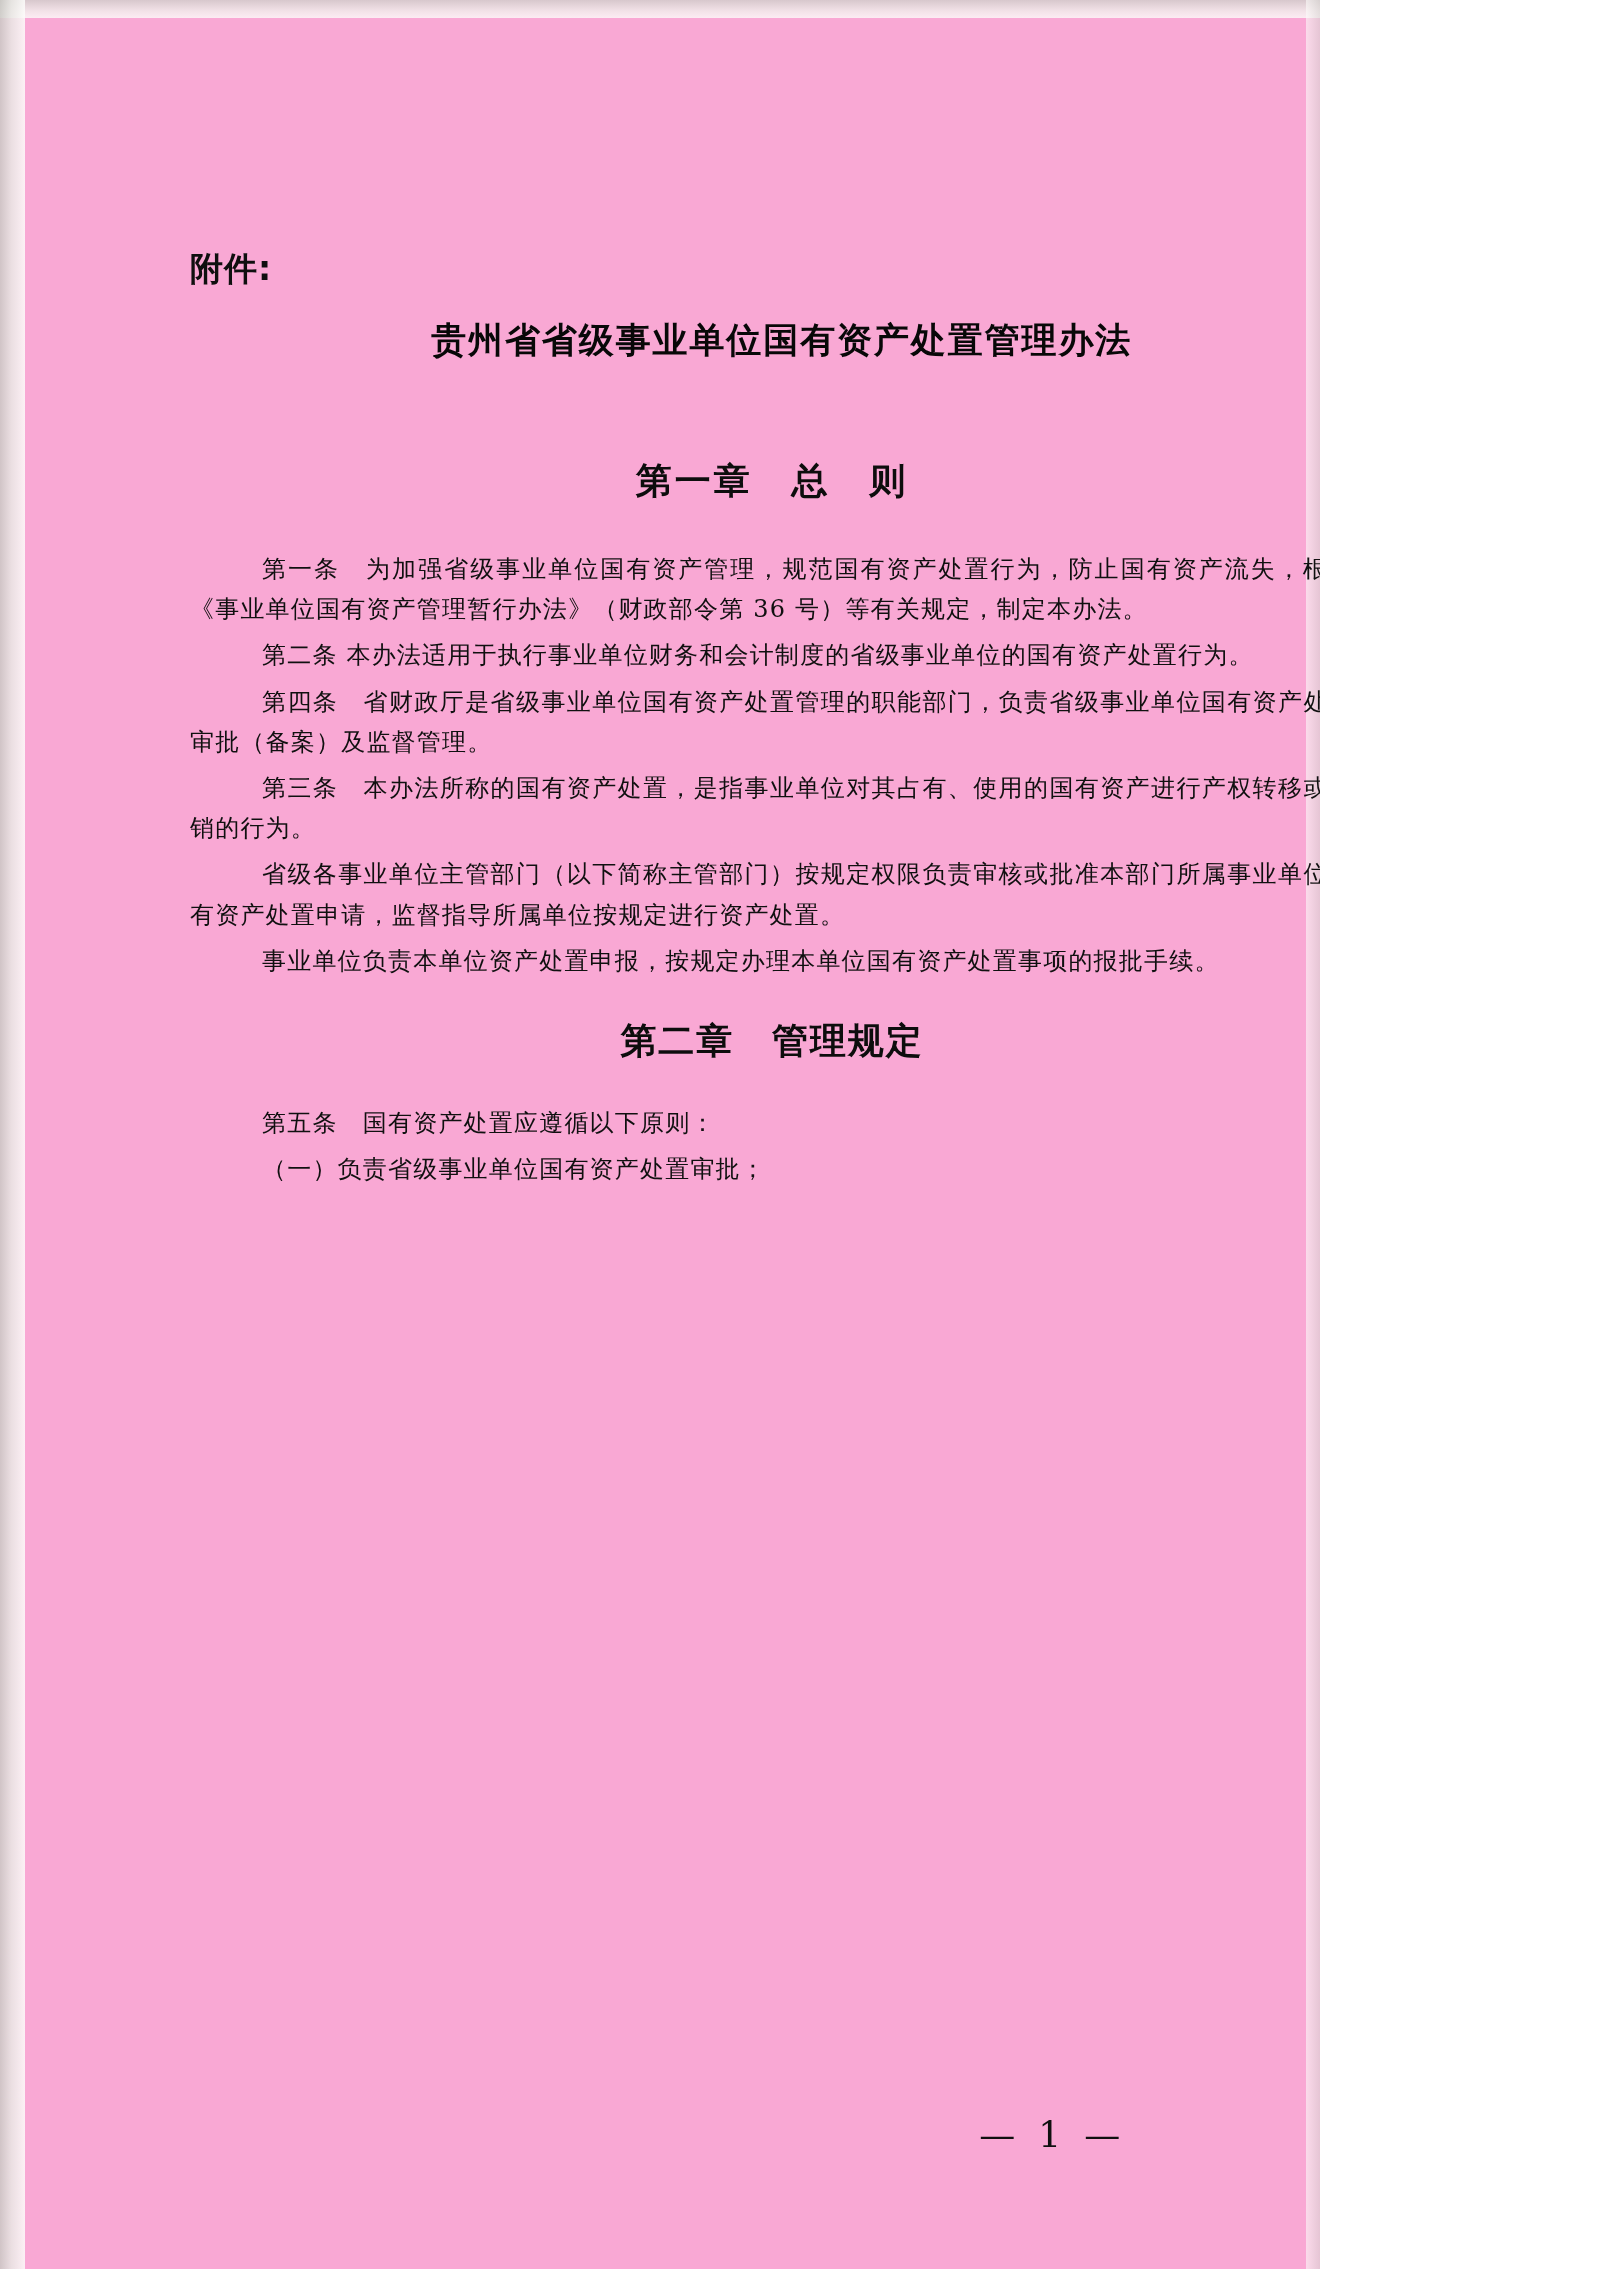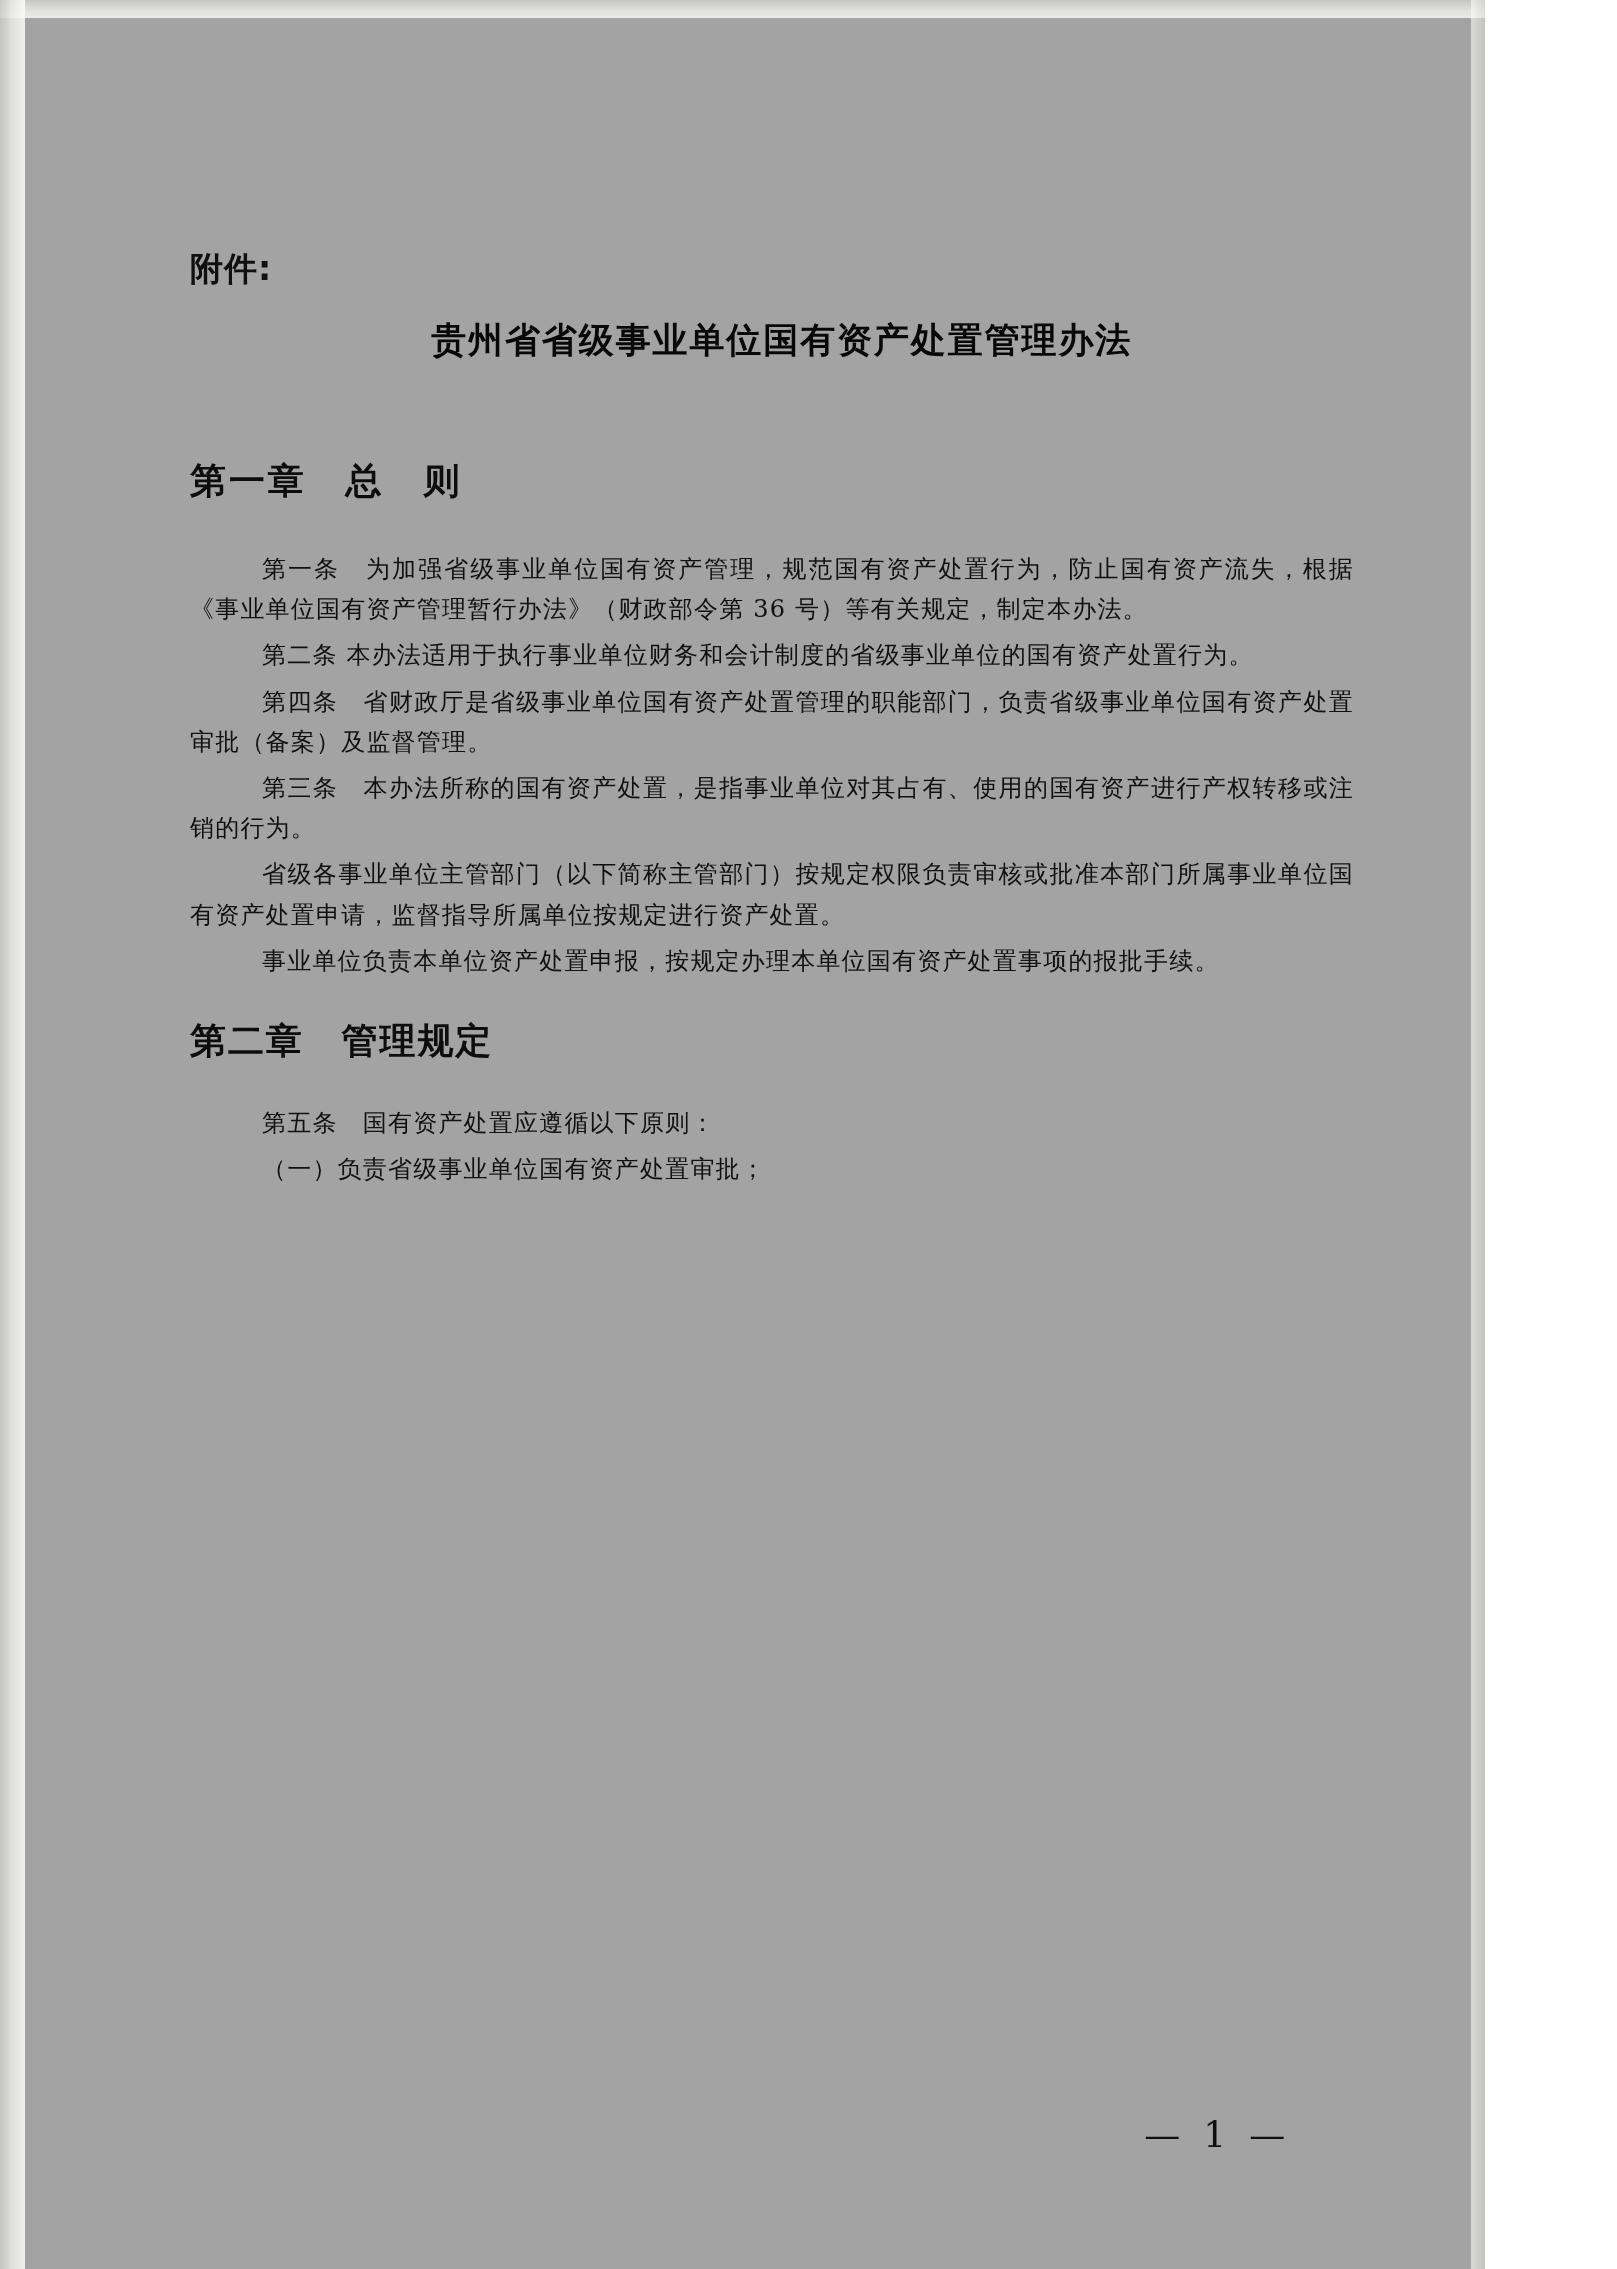--- a/index.html
+++ b/index.html
@@ -5,23 +5,23 @@
   html, body {
     margin: 0;
     padding: 0;
     background: #ffffff;
   }
   body {
     font-family: "DejaVu Serif", "Liberation Serif", serif;
   }
   .page {
     position: relative;
-    width: 1485px;
+    width: 1320px;
     height: 2270px;
-    background: #a3a3a3;
+    background: #f9a8d4;
     overflow: hidden;
     box-sizing: border-box;
   }
   
   .scan-edge-left {
     position: absolute;
     left: 0; top: 0;
     width: 25px; height: 100%;
     background: linear-gradient(to right, #c9c9c4 0%, #e8e8e4 45%, #fdfdfb 100%);
     opacity: 0.85;
@@ -62,21 +62,21 @@
     text-align: center;
     letter-spacing: 1.9px;
     margin: 0 0 93px 0;
     padding-left: 19.4px;
   }
   .chapter-heading {
     font-family: "DejaVu Sans", "Liberation Sans", sans-serif;
     font-weight: bold;
     font-size: 36px;
     color: #0d0d0d;
-    text-align: left;
+    text-align: center;
     letter-spacing: 2.9px;
     margin: 0 0 43px 0;
   }
   .chapter-heading.second {
     margin-top: 36px;
     margin-bottom: 37px;
     letter-spacing: 1.9px;
   }
   .para {
     font-family: "DejaVu Serif", "Liberation Serif", serif;

